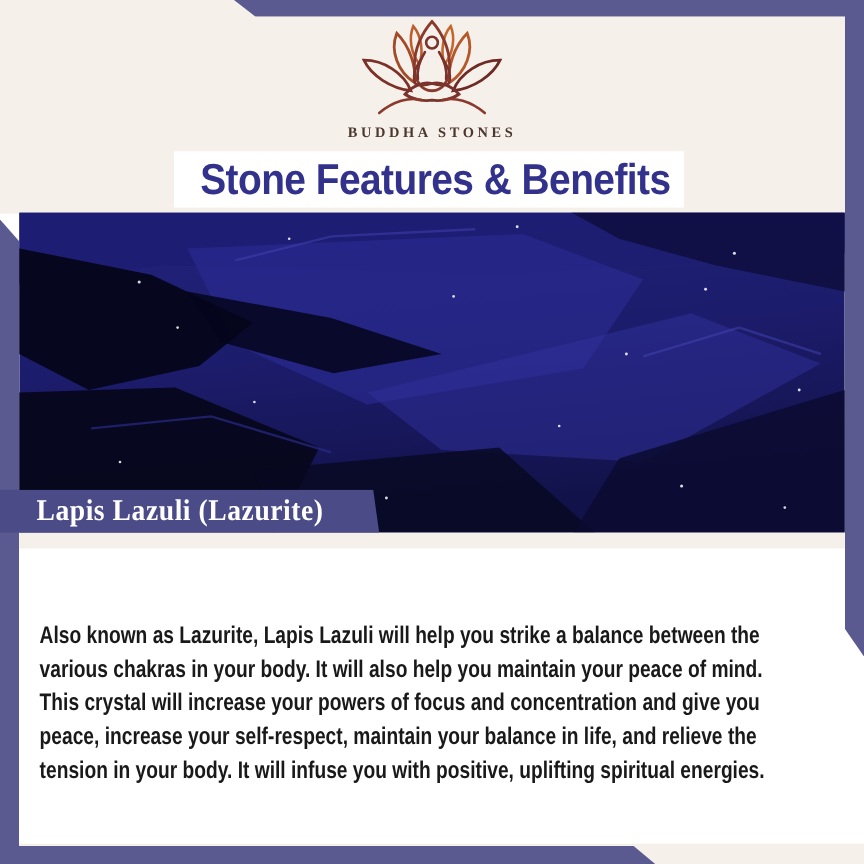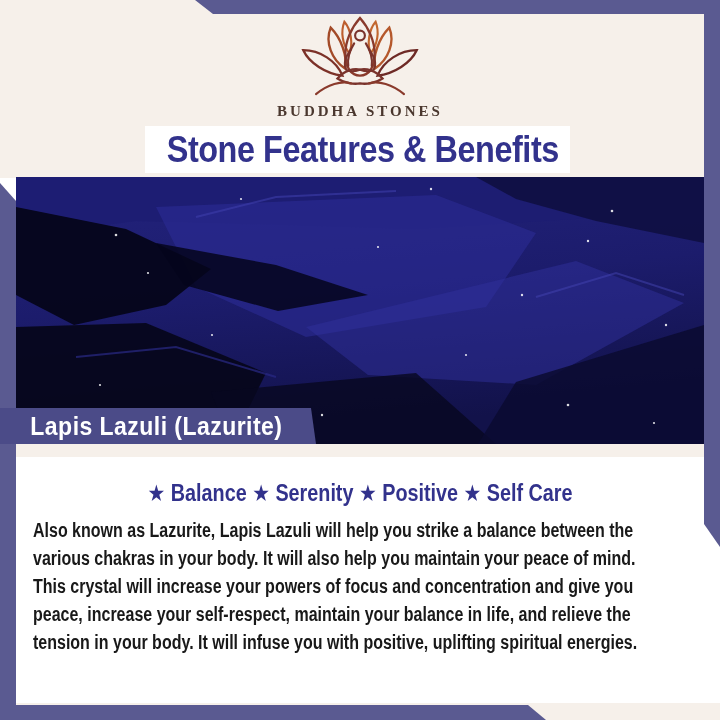--- a/index.html
+++ b/index.html
@@ -5,21 +5,21 @@
   html,body{margin:0;padding:0;background:#ffffff;}
   .canvas{
     position:relative;width:720px;height:720px;overflow:hidden;background:#ffffff;
     font-family:"Liberation Sans",sans-serif;
   }
   
   .header-area{position:absolute;left:0;top:0;width:720px;height:178px;background:#f6f0ea;z-index:1;}
   .logo{position:absolute;left:285px;top:14px;width:150px;height:88px;}
   .brand-name{
     position:absolute;left:0;top:103px;width:720px;text-align:center;
-    font-family:"Liberation Serif",serif;font-size:15px;font-weight:bold;
+    font-family:"Liberation Serif",serif;font-size:12px;font-weight:bold;
     letter-spacing:3px;color:#4a372e;
   }
   
   .frame{background:#5a5a91;position:absolute;z-index:5;}
   .frame-top{left:0;top:0;width:720px;height:14px;
     clip-path:polygon(195px 0,720px 0,720px 14px,213px 14px);}
   .frame-right{left:704px;top:0;width:16px;height:547px;
     clip-path:polygon(0 0,100% 0,100% 100%,0 calc(100% - 23px));}
   .frame-left{left:0;top:183px;width:16px;height:537px;
     clip-path:polygon(0 0,100% 18px,100% 100%,0 100%);}
@@ -35,20 +35,21 @@
     font-size:36px;font-weight:bold;color:#32328c;white-space:nowrap;
     transform:scaleX(0.9);letter-spacing:-0.5px;
   }
   
   .stone-image{position:absolute;left:16px;top:177px;width:688px;height:267px;z-index:2;}
   .stone-image svg{display:block;width:100%;height:100%;}
   .stone-label{
     position:absolute;left:0;top:408px;width:316px;height:36px;background:#4b4b88;z-index:6;
     display:flex;align-items:center;
     clip-path:polygon(0 0,311px 0,316px 100%,0 100%);
+    font-family:Liberation Serif, serif;
   }
   .stone-label span{
     color:#ffffff;font-weight:bold;font-size:25px;white-space:nowrap;
     padding-left:33px;letter-spacing:0.5px;transform:scaleX(0.92);transform-origin:left center;
   }
   
   .content-box{position:absolute;left:0;top:444px;width:720px;height:259px;background:#ffffff;z-index:2;}
   .cream-gap{position:absolute;left:16px;top:444px;width:688px;height:13px;background:#f6f0ea;z-index:3;}
   .benefits-line{
     position:absolute;left:0;top:478px;width:720px;text-align:center;z-index:4;line-height:30px;
@@ -146,23 +147,20 @@
   </div>
 
   <div class="stone-label">
     <span>Lapis Lazuli (Lazurite)</span>
   </div>
 
   <div class="content-box"></div>
   <div class="cream-gap"></div>
   <div class="bottom-cream"></div>
 
-  <div class="benefits-line">
-    <span>★ Balance ★ Serenity ★ Positive ★ Self Care</span>
-  </div>
 
   <div class="description">
       <div class="desc-line">Also known as Lazurite, Lapis Lazuli will help you strike a balance between the</div>
       <div class="desc-line">various chakras in your body. It will also help you maintain your peace of mind.</div>
       <div class="desc-line">This crystal will increase your powers of focus and concentration and give you</div>
       <div class="desc-line">peace, increase your self-respect, maintain your balance in life, and relieve the</div>
       <div class="desc-line">tension in your body. It will infuse you with positive, uplifting spiritual energies.</div>
     </div>
 
   <div class="frame frame-top"></div>

